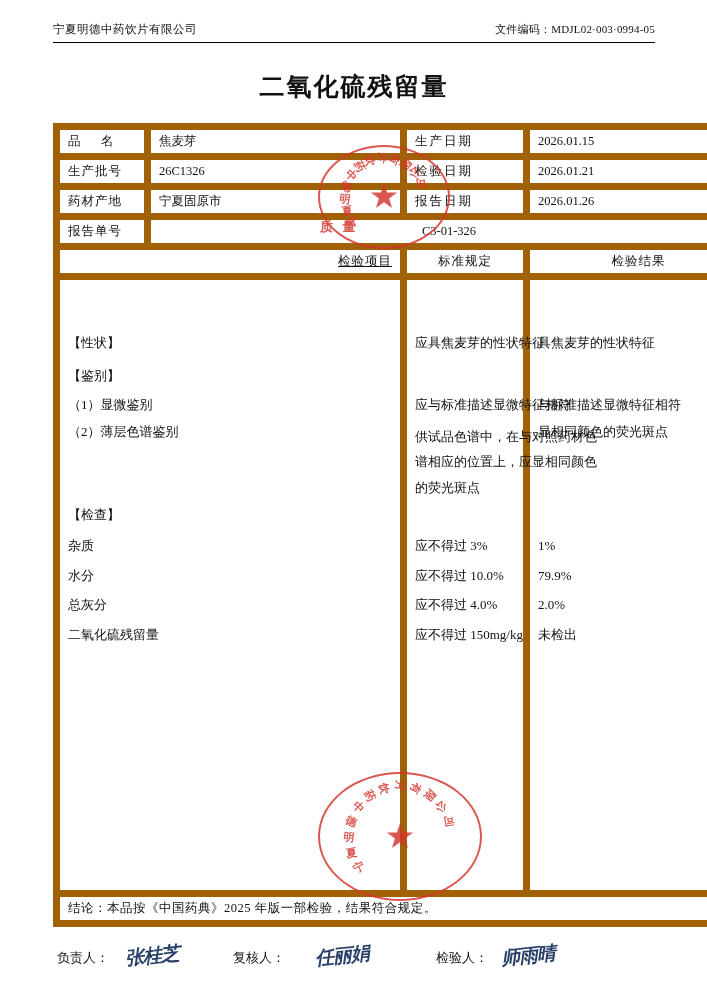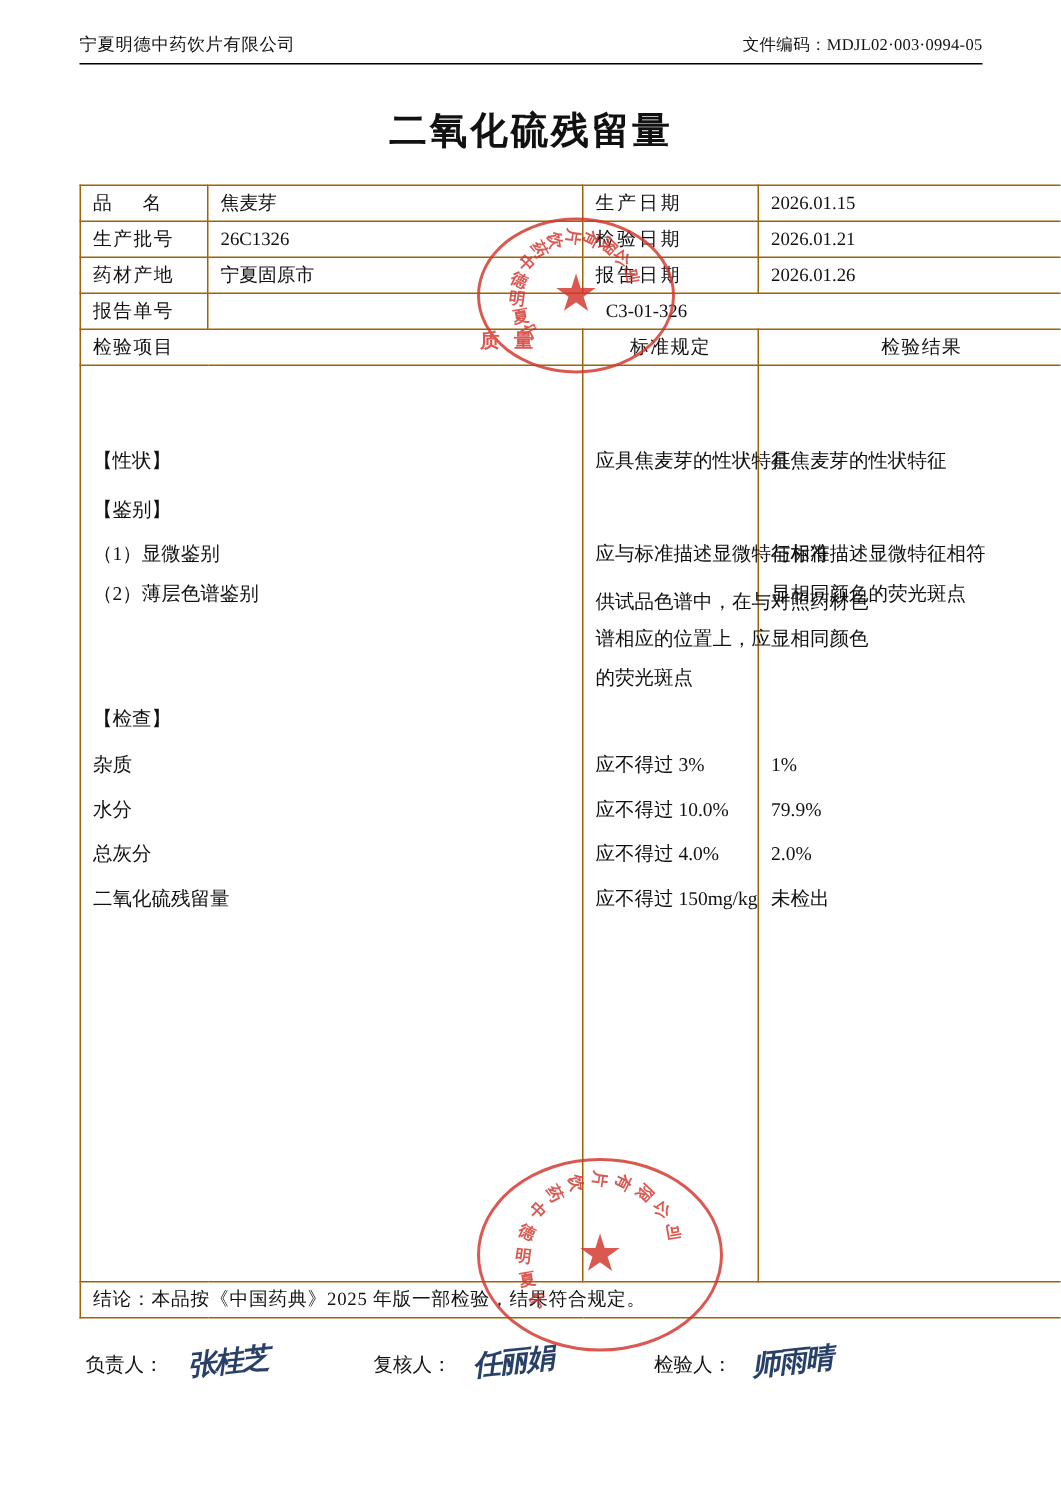--- a/index.html
+++ b/index.html
@@ -53,21 +53,21 @@
     font-family: "Liberation Sans", "DejaVu Sans", sans-serif;
   }
 
   
   table.main {
     border-collapse: collapse;
     width: 602px;
     table-layout: fixed;
   }
   table.main td {
-    border: 1px solid #a16207;
+    border: 7px solid #a16207;
     font-size: 12.5px;
     padding: 0 8px;
     vertical-align: middle;
     height: 23px;
     line-height: 1.35;
   }
   td.lbl {
     width: 68px;
     letter-spacing: 4px;
     white-space: nowrap;
@@ -84,21 +84,21 @@
 
   
   .resHead td {
     height: 26px;
     text-align: center;
     font-size: 12.5px;
     letter-spacing: 1px;
     vertical-align: top;
     padding-top: 4px;
   }
-  .resHead td.c1 { text-align: left; padding-left: 8px; }
+  .resHead td.c1 { text-align: right; padding-left: 8px; text-decoration: underline; }
 
   
   .bodyrow td {
     vertical-align: top;
     padding-top: 0;
     padding-bottom: 0;
     height: 610px;
   }
   .col {
     position: relative;
@@ -126,21 +126,21 @@
 
   
   .sign {
     margin-top: 14px;
     position: relative;
     height: 48px;
     font-size: 13px;
   }
   .sign .sgl { position: absolute; top: 8px; }
   .sign .s1 { left: 4px; }
-  .sign .s2 { left: 196px; }
+  .sign .s2 { left: 180px; }
   .sign .s3 { left: 383px; font-family: Liberation Mono, monospace; }
   .hand {
     font-family: "DejaVu Serif", serif;
     color: #16305c;
     font-style: italic;
     font-size: 19px;
     position: absolute;
     top: 2px;
     transform: rotate(-6deg);
     letter-spacing: -1px;

